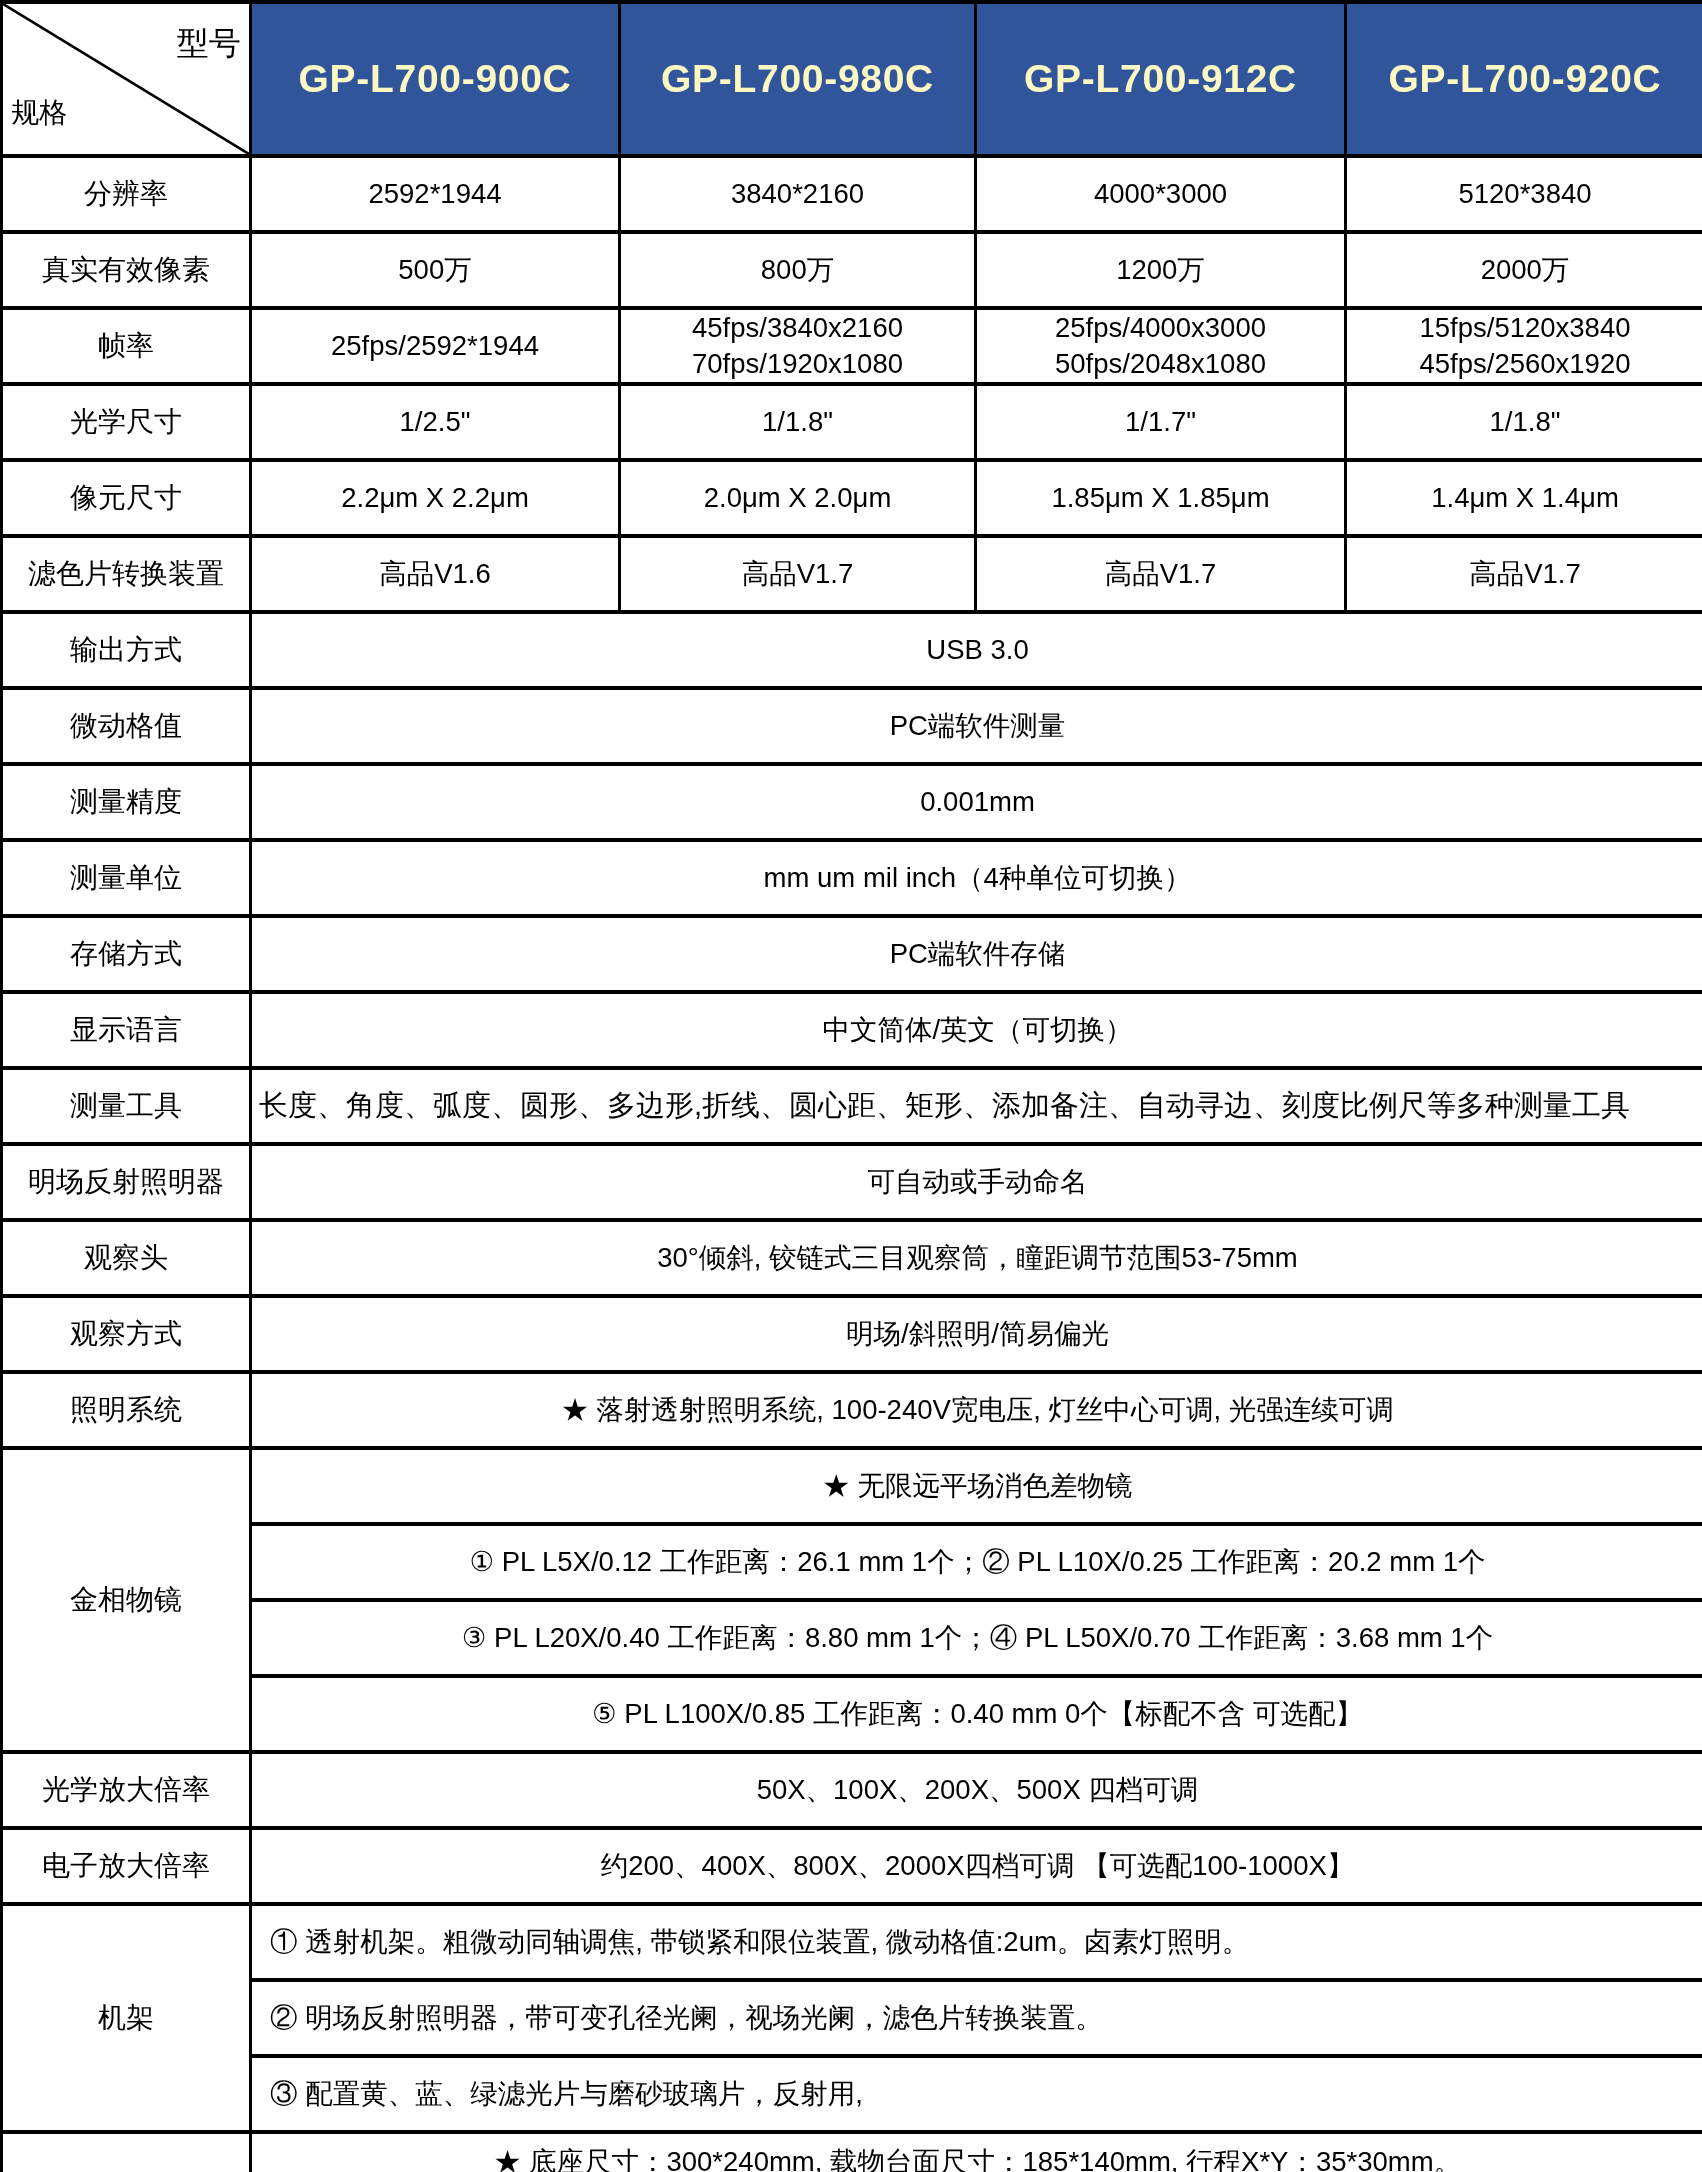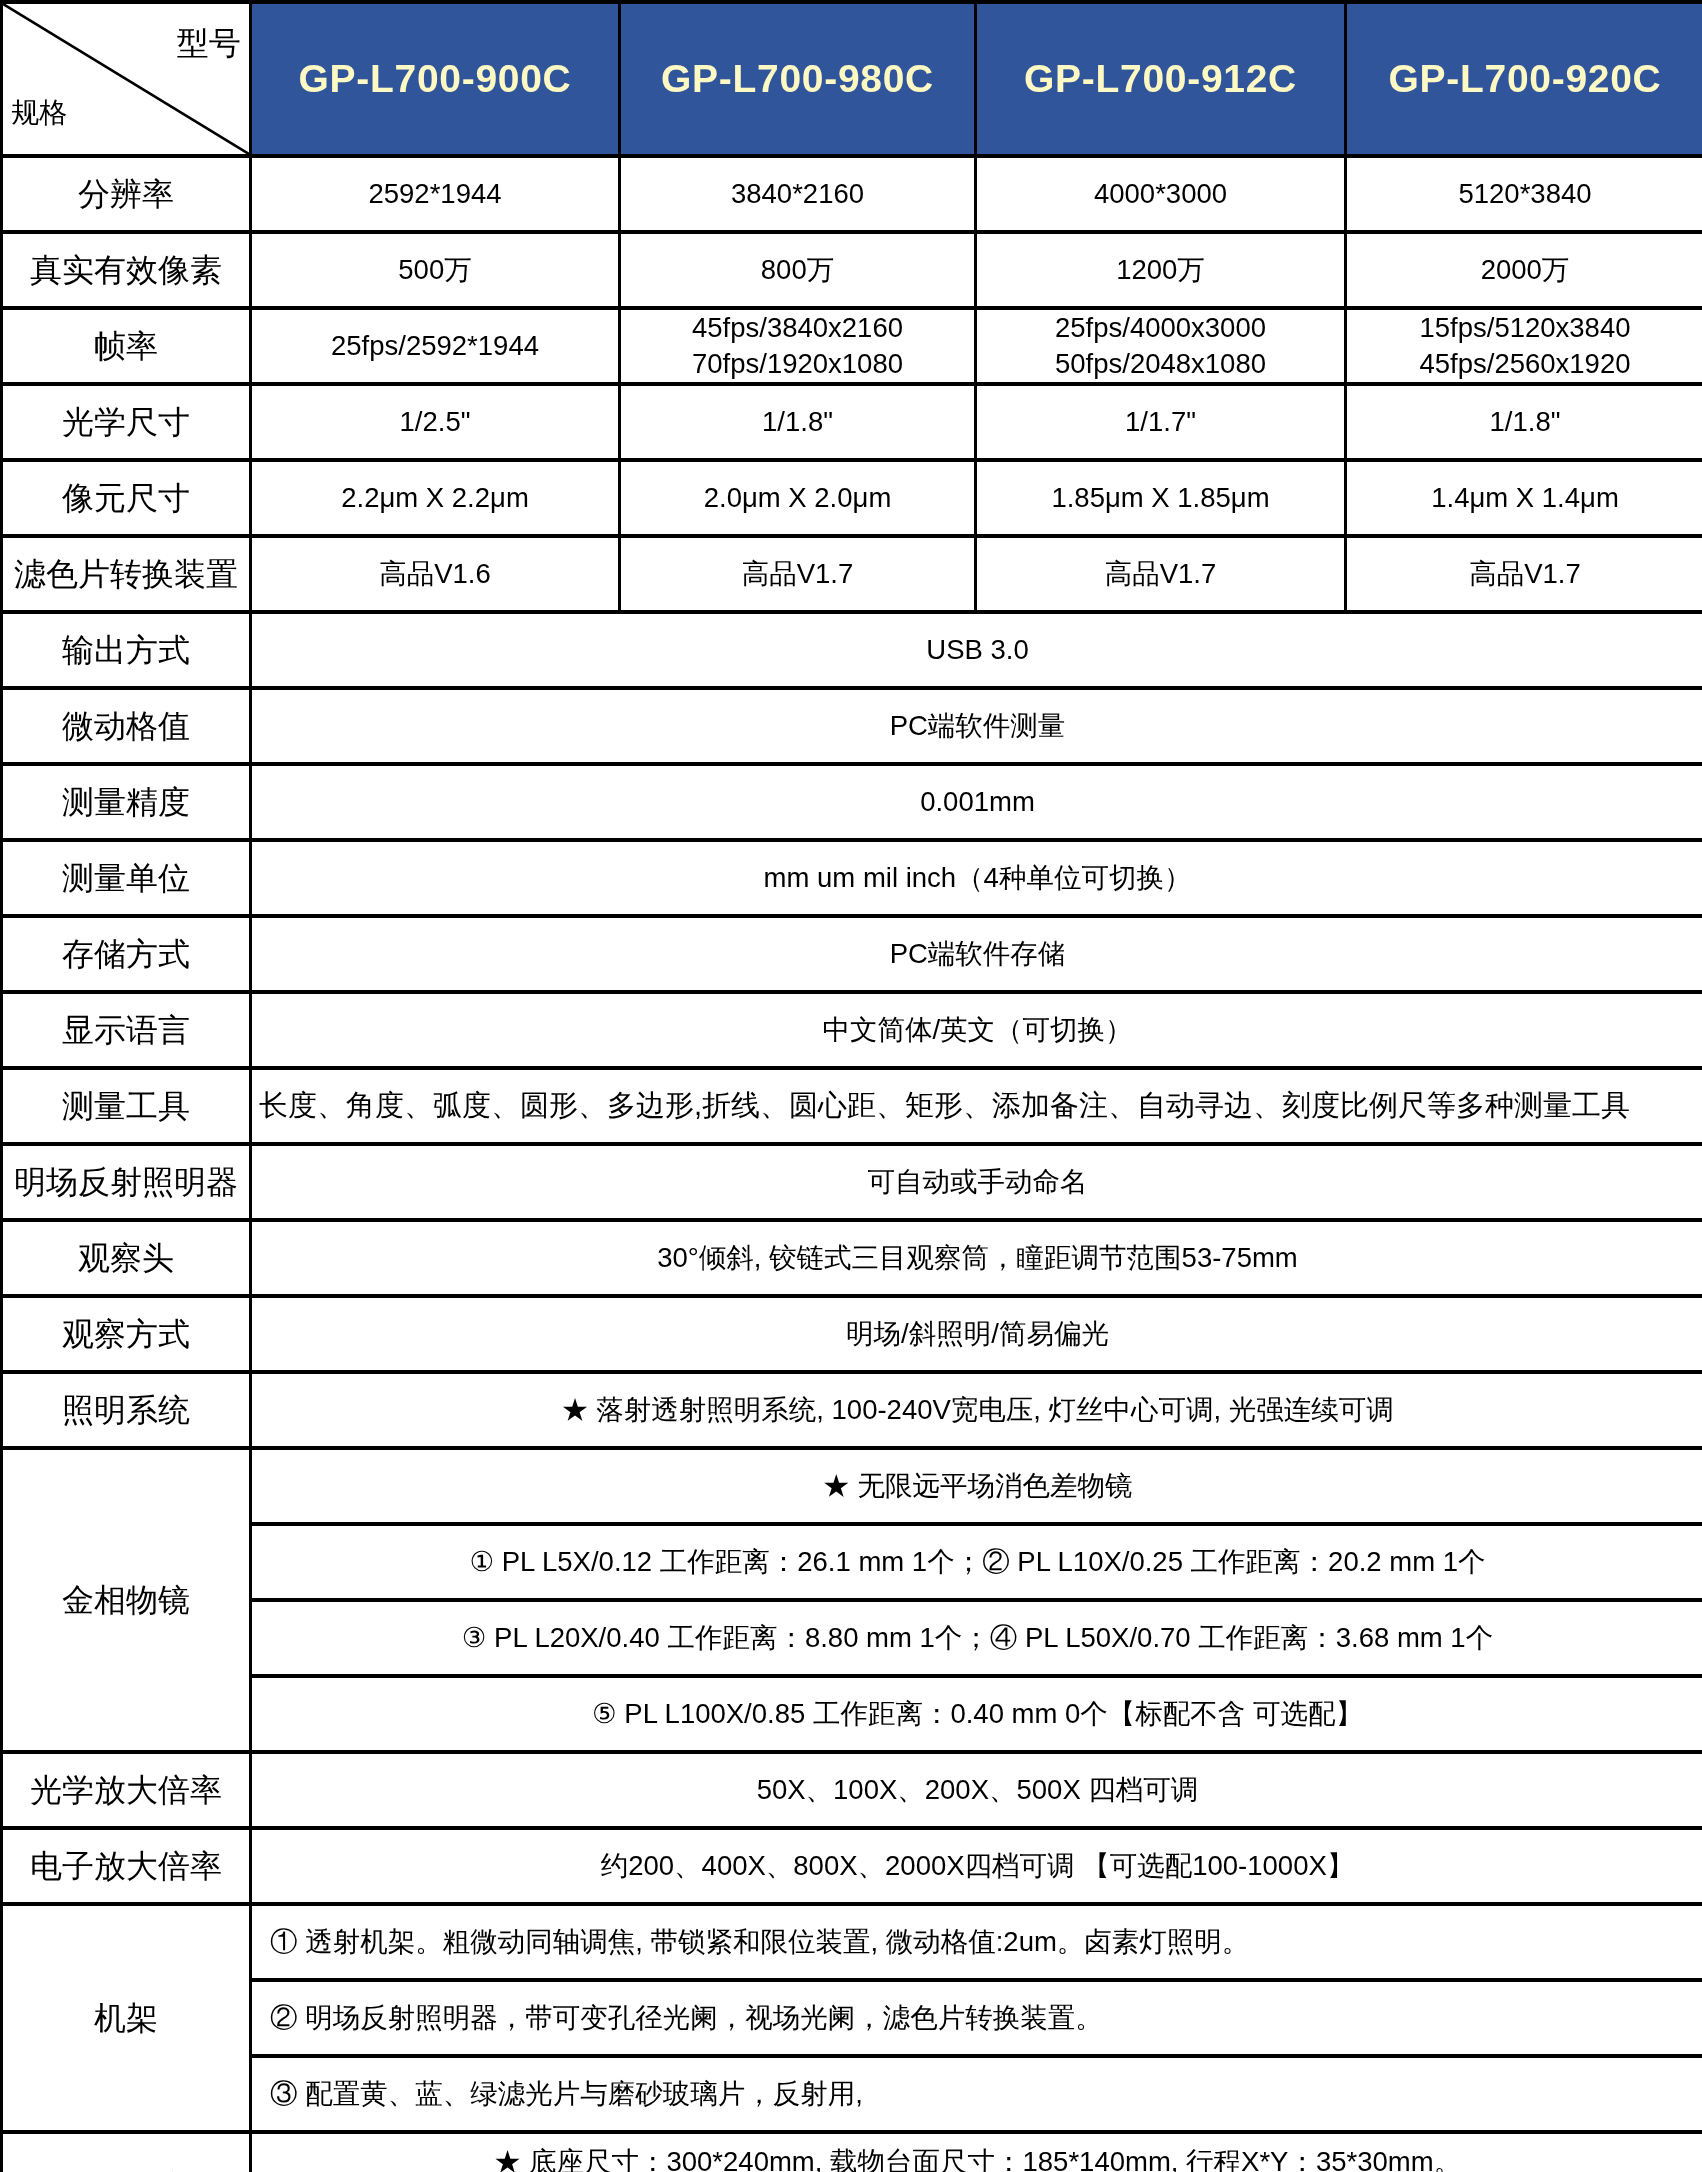--- a/index.html
+++ b/index.html
@@ -19,21 +19,21 @@
     font-weight:normal;
     overflow:hidden;
   }
   tr.hdr    { height:154px; }
   tr.std    { height:76px; }
   tr.bottom { height:110px; }
 
   .model { background:#31559B; color:#fef9c3; font-size:39px; font-weight:bold; letter-spacing:0.7px;
            font-family:"Liberation Sans","DejaVu Sans",sans-serif; }
 
-  .lbl { font-size:32px; line-height:1.15; }
+  .lbl { font-size:28px; line-height:1.15; }
 
   .val { font-family:Liberation Sans, sans-serif; font-size:27.5px; line-height:1.3; }
   .val .ln:empty { display:none; }
 
   .tools { text-align:left; padding:0 6.9px; font-size:29px; }
   .leftpad { text-align:left; padding-left:18px; padding-right:6.9px; }
 
   .corner { position:relative; padding:0;text-align:right; }
   .corner svg { position:absolute; left:0; top:0; width:100%; height:100%; display:block; }
   .corner .tr-label { position:absolute; top:18px;  right:8.2px; font-size:32px; }

